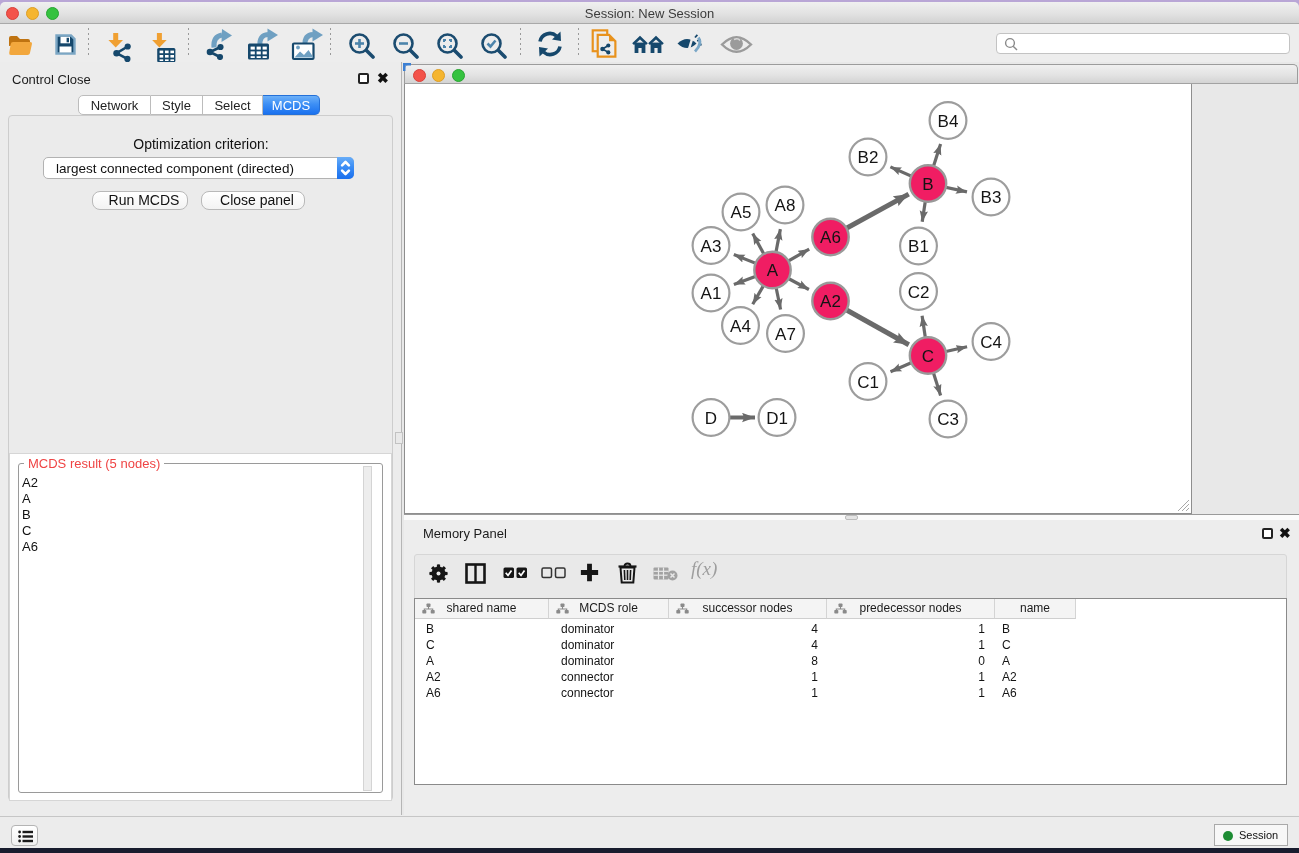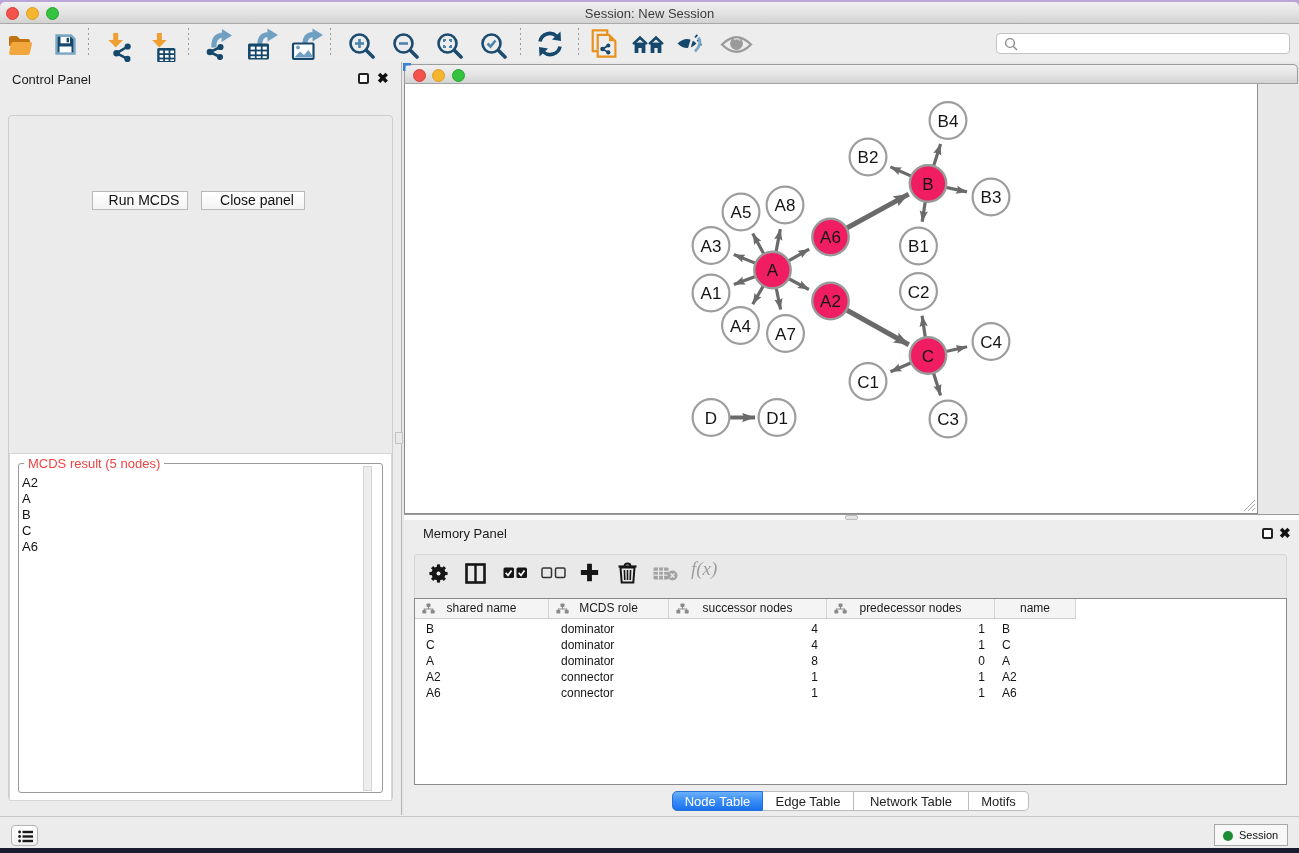--- a/index.html
+++ b/index.html
@@ -38,21 +38,21 @@
 .tab.sel { background:linear-gradient(#6cb0f8,#3d8ff5 45%,#1a71ef); color:#fff; border-color:#2470d8; }
 #tabcontent { left:8px; top:53px; width:385px; height:686px; background:#ebebeb;
   border:1px solid #cdcdcd; border-radius:4px; }
 #optlabel { left:0; top:74px; width:402px; text-align:center; font-size:14px; color:#111; }
 #dropdown { left:43px; top:95px; width:311px; height:22px; background:#fff;
   border:1px solid #b2b2b2; border-radius:5px; font-size:13.5px; color:#111; }
 #dropdown .txt { left:12px; top:3px; }
 #dropdown .spin { right:-1px; top:-1px; width:17px; height:22px; border-radius:0 5px 5px 0;
   background:linear-gradient(#68adf8,#3b8df5 45%,#1a70ee); }
 .btn { height:19px; background:linear-gradient(#ffffff,#f3f3f3); border:1px solid #b9b9b9;
-  border-radius:0; font-size:14px; color:#111; text-align:center; line-height:17px;padding-left:8px; }
+  border-radius:8px; font-size:14px; color:#111; text-align:center; line-height:17px;padding-left:8px; }
 #runbtn { left:92px; top:129px; width:96px; }
 #closebtn { left:201px; top:129px; width:104px; }
 
 #resultwrap { left:9px; top:391px; width:383px; height:348px; background:#fff;
   border:1px solid #d6d6d6; }
 #resultbox { left:8px; top:9px; width:365px; height:330px; border:1px solid #9a9a9a;
   border-radius:3px; }
 #resultlabel { left:5px; top:-8px; background:#fff; padding:0 4px; font-size:13px; color:#ef4444; }
 #resultlist { left:3px; top:11px; font-size:13px; color:#111; line-height:16px; }
 #resultscroll { right:10px; top:2px; width:9px; height:325px; background:#ededed;
@@ -62,21 +62,21 @@
 
 #netwin { left:2px; top:2px; width:894px; height:452px; }
 #nettitle { left:0; top:0; width:894px; height:20px;
   background:linear-gradient(#f0f0f0,#e3e3e3 55%,#d3d3d3);
   border:1px solid #9c9c9c; border-bottom:1px solid #a2a2a2; border-radius:5px 5px 0 0; }
 #nettitle .r { left:7.5px; background:#f3534a; border:1px solid #d8413a; }
 #nettitle .y { left:27px; background:#f5b52f; border:1px solid #dd9e26; }
 #nettitle .g { left:46.5px; background:#35c23f; border:1px solid #28a532; }
 #nettitle .tl { width:13px; height:13px; top:4px; }
 #nettitle .t { width:100%; top:3px; text-align:center; font-size:13px; color:#2e2e2e; }
-#netcanvas { left:0; top:20px; width:854px; height:430px; background:#fff;
+#netcanvas { left:0; top:20px; width:788px; height:430px; background:#fff;
   border:1px solid #8e8e8e; border-top:none; }
 
 #tablepanel { left:2px; top:458px; width:895px; height:295px; background:#ededed; }
 #tptools { left:10px; top:34px; width:873px; height:54px; background:#e9e9e9;
   border:1px solid #d6d6d6; border-radius:3px; }
 #tpgrid { left:10px; top:78px; width:873px; height:187px; background:#fff;
   border:1px solid #8a8a8a; }
 .th { top:0; height:20px; background:#f4f4f4; border-right:1px solid #d4d4d4; border-bottom:1px solid #cfcfcf;
   font-size:12px; color:#1a1a1a; text-align:center; line-height:19px; }
 .tr { font-size:12px; color:#141414; height:17px; }
@@ -274,24 +274,40 @@
       <path d="M14 5.5 q4-2 6 1" stroke="#d9d9d9" stroke-width="1.6" fill="none"></path>
   </svg>
   <div id="searchbox" class="abs">
     <svg class="abs" style="left:7px; top:3px;" width="15" height="15" viewBox="0 0 15 15">
       <circle cx="6" cy="6" r="4.4" fill="none" stroke="#8a8a8a" stroke-width="1.4"></circle>
       <line x1="9.2" y1="9.2" x2="13" y2="13" stroke="#8a8a8a" stroke-width="1.4"></line>
     </svg>
   </div>
 </div>
 <div id="leftpanel" class="abs">
-  <div class="panel-title abs" style="left:12px; top:10px;">Control Panel</div>
+  <div class="panel-title abs" style="left:12px; top:10px;">Control Close</div>
   <div class="float-ic abs" style="left:358px; top:11px;"></div>
   <div class="close-ic abs" style="left:377px; top:11px;">✖</div>
   <div id="tabcontent" class="abs"></div>
+  <div class="tabrow abs" style="left:78px; top:33px;">
+    <div class="tab first" style="width:73px;">Network</div>
+      <div class="tab" style="width:52px;">Style</div>
+    <div class="tab" style="width:60px;">Select</div>
+      <div class="tab last sel" style="width:57px;">MCDS</div>
+  </div>
+  <div id="optlabel" class="abs">Optimization criterion:</div>
+  <div id="dropdown" class="abs">
+    <div class="txt abs">largest connected component (directed)</div>
+    <div class="spin abs">
+        <svg style="position:absolute;left:0;top:0;" width="17" height="22" viewBox="0 0 17 22">
+ <path d="M5.1 8.4 L8.5 5 L11.9 8.4" stroke="#fff" stroke-width="2.6" fill="none" stroke-linecap="round" stroke-linejoin="round"></path>
+          <path d="M5.1 13.6 L8.5 17 L11.9 13.6" stroke="#fff" stroke-width="2.6" fill="none" stroke-linecap="round" stroke-linejoin="round"></path>
+        </svg>
+      </div>
+  </div>
   <div id="runbtn" class="btn abs">Run MCDS</div>
   <div id="closebtn" class="btn abs">Close panel</div>
   <div id="resultwrap" class="abs">
     <div id="resultbox" class="abs">
       <div id="resultlabel" class="abs">MCDS result (5 nodes)</div>
       <div id="resultscroll" class="abs"></div>
       <div id="resultlist" class="abs">A2<br>A<br>B<br>C<br>A6</div>
     </div>
   </div>
 </div>
@@ -538,26 +554,20 @@
           <i style="left:587px;">A2</i>
         </div>
       <div class="tr abs" style="top:85px;">
           <i style="left:11px;">A6</i>
           <i style="left:146px;">connector</i>
           <i class="ra" style="left:303px; width:100px;">1</i>
           <i class="ra" style="left:470px; width:100px;">1</i>
           <i style="left:587px;">A6</i>
         </div>
     </div>
-    <div id="bottabs" class="tabrow abs">
-      <div class="tab first sel" style="width:91px;">Node Table</div>
-        <div class="tab" style="width:91px;">Edge Table</div>
-      <div class="tab" style="width:115px;">Network Table</div>
-        <div class="tab last" style="width:60px;">Motifs</div>
-    </div>
   </div>
 </div>
 <div id="striprow" class="abs"></div>
 <div id="stripgrip" class="abs"></div>
 <div id="divgrip" class="abs"></div>
 <div id="statusbar" class="abs">
   <div id="listbtn" class="abs">
       <svg class="abs" style="left:6px; top:4px;" width="15" height="13" viewBox="0 0 15 13">
 <g fill="#1a1a1a">
           <circle cx="1.6" cy="2" r="1.4"></circle>

